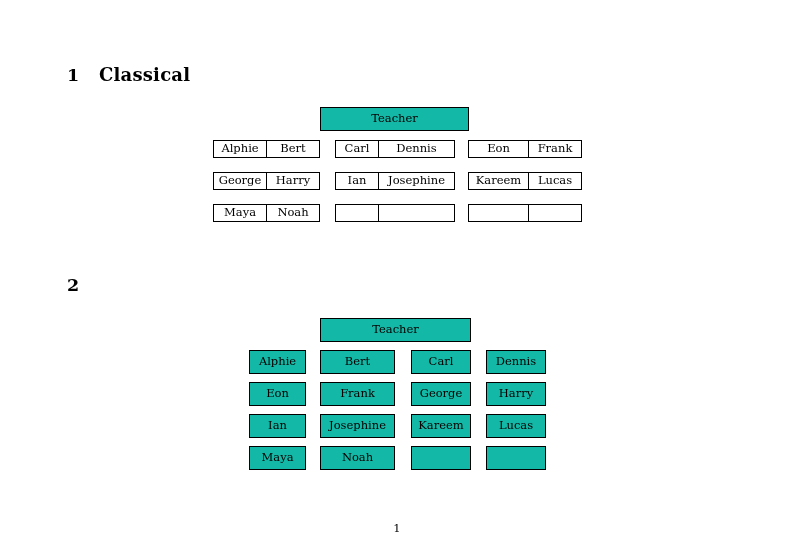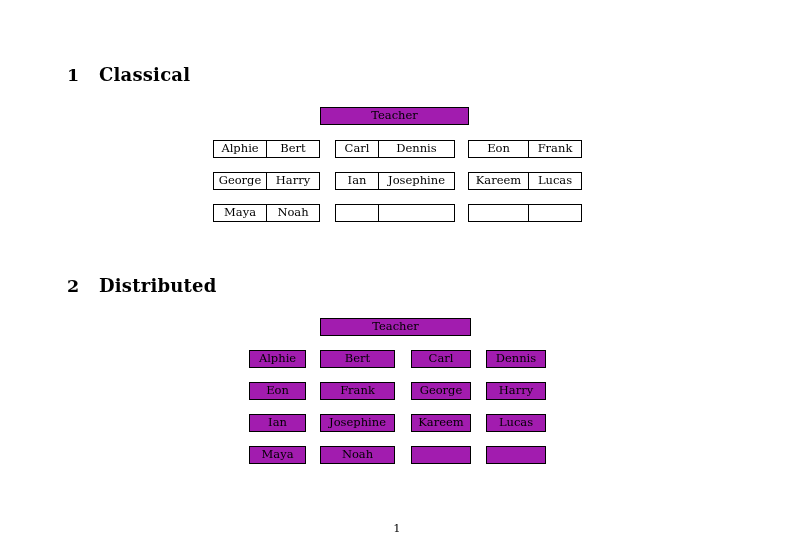--- a/index.html
+++ b/index.html
@@ -40,22 +40,22 @@
     font-size: 18px;
   }
   #heading-classical   { left: 67px;  top: 64px; }
   #heading-distributed { left: 67px;  top: 275px; }
 
   
   .box {
     position: absolute;
     box-sizing: border-box;
     border: 1px solid #000000;
-    background: #a21caf;
-    height: 18px;
+    background: #14b8a6;
+    height: 24px;
     display: flex;
     align-items: center;
     justify-content: center;
     font-size: 11.5px;
     line-height: 1;
     white-space: nowrap;
   }
 
   
   .pair {
@@ -141,21 +141,20 @@
     <div class="cell left" style="width:60px;">Kareem</div>
     <div class="cell" style="width:52px;">Lucas</div>
   </div>
   <div class="pair" style="left:468px; top:204px; width:114px;">
     <div class="cell left" style="width:60px;"></div>
     <div class="cell" style="width:52px;"></div>
   </div>
 
   <div class="section-heading" id="heading-distributed">
     <span class="num">2</span>
-    <span class="title">Distributed</span>
   </div>
 
   <div class="box teacher-box" style="left:320px; top:318px; width:151px;">Teacher</div>
 
   <div class="box" style="left:249px; top:350px; width:57px;">Alphie</div>
   <div class="box" style="left:320px; top:350px; width:75px;">Bert</div>
   <div class="box" style="left:411px; top:350px; width:60px;">Carl</div>
   <div class="box" style="left:486px; top:350px; width:60px;">Dennis</div>
 
   <div class="box" style="left:249px; top:382px; width:57px;">Eon</div>

